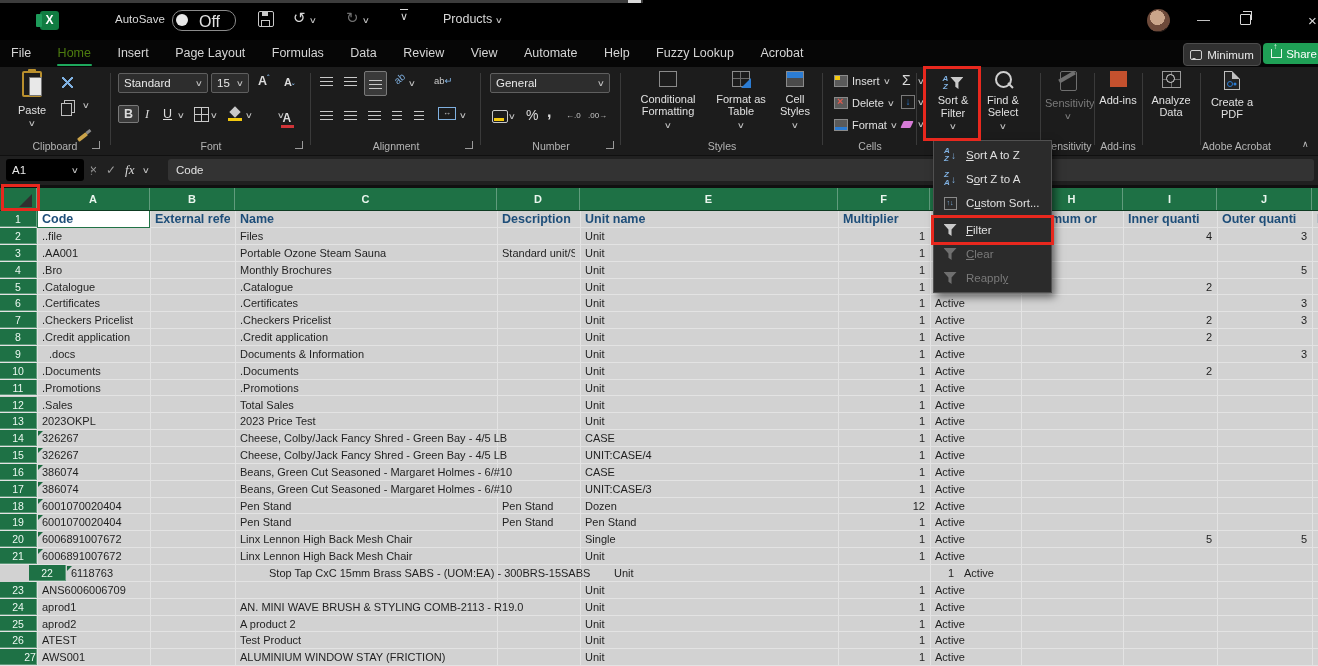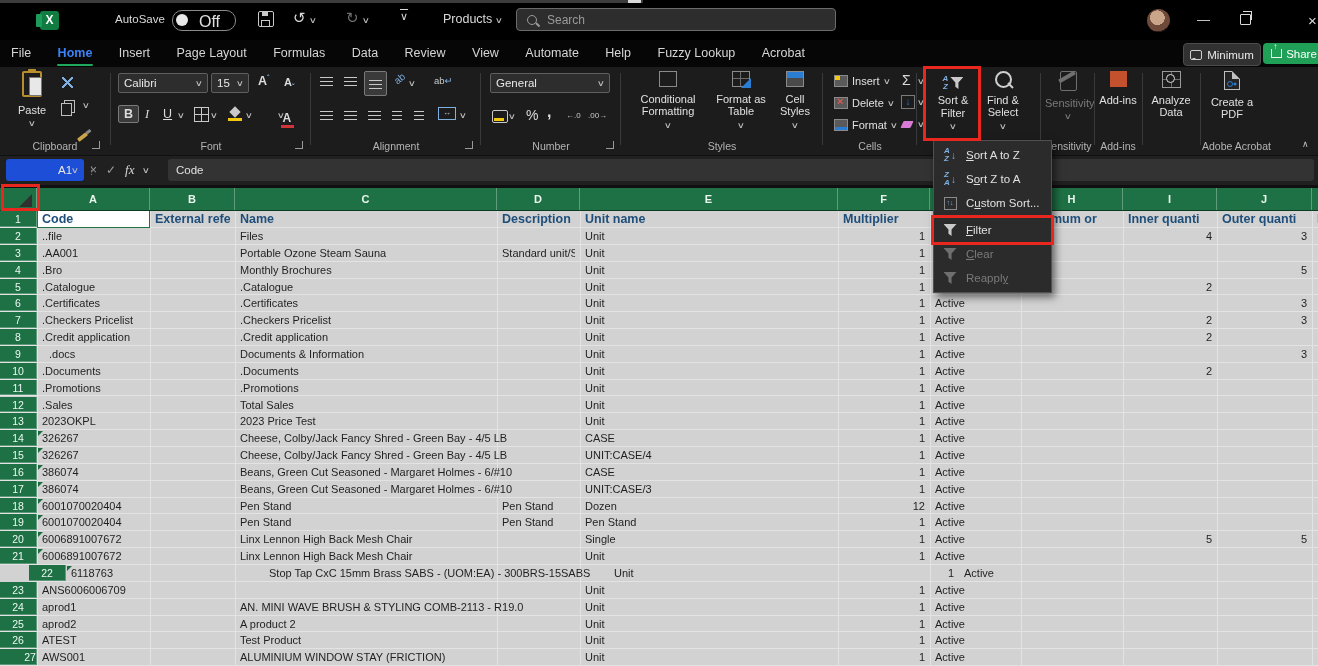--- a/index.html
+++ b/index.html
@@ -31,21 +31,21 @@
   #avatar{position:absolute;left:1147px;top:9px;width:23px;height:23px;border-radius:50%;
           background:radial-gradient(circle at 45% 38%,#caa58a 0 38%,#6e4a3a 39% 70%,#2a1d18 71%);}
   .winbtn{position:absolute;top:12px;font-size:13px;color:#d9d9d9;}
   .restoreic{position:absolute;top:14px;width:9px;height:9px;border:1.2px solid #d9d9d9;border-radius:1px;}
   .restoreic::before{content:"";position:absolute;left:2px;top:-4px;width:8px;height:8px;border-top:1.2px solid #d9d9d9;border-right:1.2px solid #d9d9d9;}
   .topstrip{position:absolute;left:0;top:0;width:643px;height:3px;background:#3c3c3c;}
   .topnotch{position:absolute;left:628px;top:0;width:13px;height:3px;background:#d9d9d9;}
   
   #tabrow{position:absolute;left:0;top:40px;width:1318px;height:27px;background:#060606;}
   .tab{position:relative;display:inline-block;font-size:12.5px;color:#d5d5d5;padding:6px 11px 7px 11px;cursor:default;}
-  .tab.active{font-weight:bold;color:#3b82f6;}
+  .tab.active{font-weight:normal;color:#4d7c0f;}
   .tab.active::after{content:"";position:absolute;left:10px;right:10px;bottom:1px;height:2.5px;background:#1ea85c;border-radius:2px;}
   #comments-btn{position:absolute;left:1183px;top:3px;width:76px;height:21px;background:#313131;border:1px solid #4d4d4d;
       border-radius:4px;font-size:11.5px;display:flex;align-items:center;justify-content:center;gap:5px;}
   .bubble{display:inline-block;width:10px;height:8px;border:1.3px solid #cfcfcf;border-radius:2px;position:relative;}
   .bubble::after{content:"";position:absolute;left:1px;bottom:-3px;border:2px solid transparent;border-top-color:#cfcfcf;}
   #share-btn{position:absolute;left:1263px;top:3px;width:62px;height:21px;background:#1fa056;border-radius:4px;
       color:#fff;font-size:11.5px;display:flex;align-items:center;justify-content:center;gap:4px;}
   .shareic{display:inline-block;width:9px;height:8px;border:1.2px solid #eaf7ef;border-top:none;position:relative;}
   .shareic::after{content:"↑";position:absolute;left:1px;top:-7px;font-size:8px;color:#eaf7ef;}
   
@@ -109,22 +109,22 @@
   .adic i{display:block;border:2px solid #c4512e;}
   .anic{display:inline-block;width:17px;height:15px;border:1px solid #9a9a9a;position:relative;
      background:linear-gradient(transparent 45%,#6a6a6a 45% 52%,transparent 52%),linear-gradient(90deg,transparent 45%,#6a6a6a 45% 52%,transparent 52%);}
   .anic::after{content:"";position:absolute;left:3px;top:2px;width:7px;height:7px;border:1.6px solid #dcdcdc;border-radius:50%;background:#1c1c1c;}
   .pdfic{display:inline-block;width:14px;height:17px;border:1.3px solid #bfbfbf;position:relative;background:#232323;}
   .pdfic::before{content:"";position:absolute;right:-1px;top:-1px;border:4px solid #1c1c1c;border-left-color:#bfbfbf;border-bottom-color:#bfbfbf;}
   .pdfic::after{content:"";position:absolute;left:2px;bottom:2px;width:4px;height:4px;border:1.5px solid #2b7cd3;border-radius:50%;box-shadow:5px 0 0 -1.5px #2b7cd3;}
   .dis-t{color:#7a7a7a;}
   
   #fbar{position:absolute;left:0;top:156px;width:1318px;height:29px;background:#202020;}
-  #namebox{position:absolute;left:6px;top:3px;width:78px;height:22px;background:#1d4ed8;border-radius:3px;
-     font-size:11.5px;display:flex;align-items:center;justify-content:flex-end;padding:0 6px;box-sizing:border-box;}
+  #namebox{position:absolute;left:6px;top:3px;width:78px;height:22px;background:#000000;border-radius:3px;
+     font-size:11.5px;display:flex;align-items:center;justify-content:space-between;padding:0 6px;box-sizing:border-box;}
   #fxbtns{position:absolute;left:90px;top:3px;height:22px;display:flex;align-items:center;gap:9px;font-size:12px;color:#9a9a9a;}
   #fxfield{position:absolute;left:168px;top:3px;width:1146px;height:22px;background:#333;border-radius:3px;
      font-size:11.5px;color:#e0e0e0;display:flex;align-items:center;padding-left:8px;box-sizing:border-box;}
   .fx{font-family:"Liberation Serif",serif;font-style:italic;color:#d8d8d8;font-size:13px;}
   
   #sheet{position:absolute;left:0;top:188px;width:1318px;height:478px;background:#d2d2d2;overflow:hidden;}
   #lettersbg{position:absolute;left:0;top:0;width:1318px;height:22px;background:#1e7145;}
   #hdrline{position:absolute;left:0;top:22px;width:1318px;height:1px;background:#0d3b22;z-index:3;}
   #corner{position:absolute;left:0;top:0;width:37px;height:22px;background:#1e7145;border-right:1px solid rgba(255,255,255,.35);box-sizing:border-box;}
   #corner::after{content:"";position:absolute;right:4px;bottom:3px;width:0;height:0;border-bottom:13px solid #303030;border-left:13px solid transparent;}
@@ -163,24 +163,20 @@
     <span id="autosave-lbl">AutoSave</span>
     <span class="toggle">
       <span class="knob"></span>
       <span class="tstate">Off</span>
     </span>
     <span class="saveic"></span>
     <span class="tbtxt" style="left:293px;top:9px;">↺ <span class="chev">∨</span></span>
     <span class="tbtxt dim" style="left:346px;top:9px;">↻ <span class="chev dim">∨</span></span>
     <span class="tbtxt" style="left:400px;top:10px;font-size:11px;text-decoration:overline;">∨</span>
     <span class="tbtxt" style="left:443px;top:12px;font-size:12.5px;"><span>Products</span> <span class="chev">∨</span></span>
-    <div id="searchbox">
-      <span class="mag"></span>
-      <input type="text" placeholder="Search" style="">
-    </div>
     <div id="avatar"></div>
     <span class="winbtn" style="left:1197px;">—</span>
     <span class="restoreic" style="left:1240px;"></span>
     <span class="winbtn" style="left:1308px;font-size:15px;">×</span>
   </div>
 
   <div id="tabrow">
     <span class="tab">File</span>
     <span class="tab active">Home</span>
     <span class="tab">Insert</span>
@@ -215,21 +211,21 @@
       <span class="abs copyic" style="left:64px;top:32px;"></span>
       <span class="abs chev" style="left:83px;top:34px;">∨</span>
       <span class="abs brushic" style="left:62px;top:58px;"></span>
       <div class="grplabel">Clipboard</div>
       <span class="launcher" style="left:92px;"></span>
     </div>
     <div class="vsep" style="left:110px;"></div>
 
     <div class="grp" style="left:112px;width:198px;">
       <div class="combo" style="left:6px;top:6px;width:90px;height:20px;">
-        <span>Calibri</span>
+        <span>Standard</span>
           <span class="chev">∨</span>
       </div>
       <div class="combo" style="left:99px;top:6px;width:38px;height:20px;">
         <span>15</span>
           <span class="chev">∨</span>
       </div>
       <span class="abs fmtbtn" style="left:146px;top:7px;font-weight:bold;"><span>A</span><sup style="color:#7fb0e0;font-size:7px;">ˆ</sup></span>
       <span class="abs fmtbtn" style="left:172px;top:9px;font-size:11px;font-weight:bold;"><span>A</span><sub style="color:#7fb0e0;font-size:7px;">ˇ</sub></span>
       <span class="abs fmtbtn boxed" style="left:6px;top:38px;font-weight:bold;">B</span>
       <span class="abs fmtbtn" style="left:33px;top:40px;font-style:italic;font-family:'Liberation Serif',serif;">I</span>

